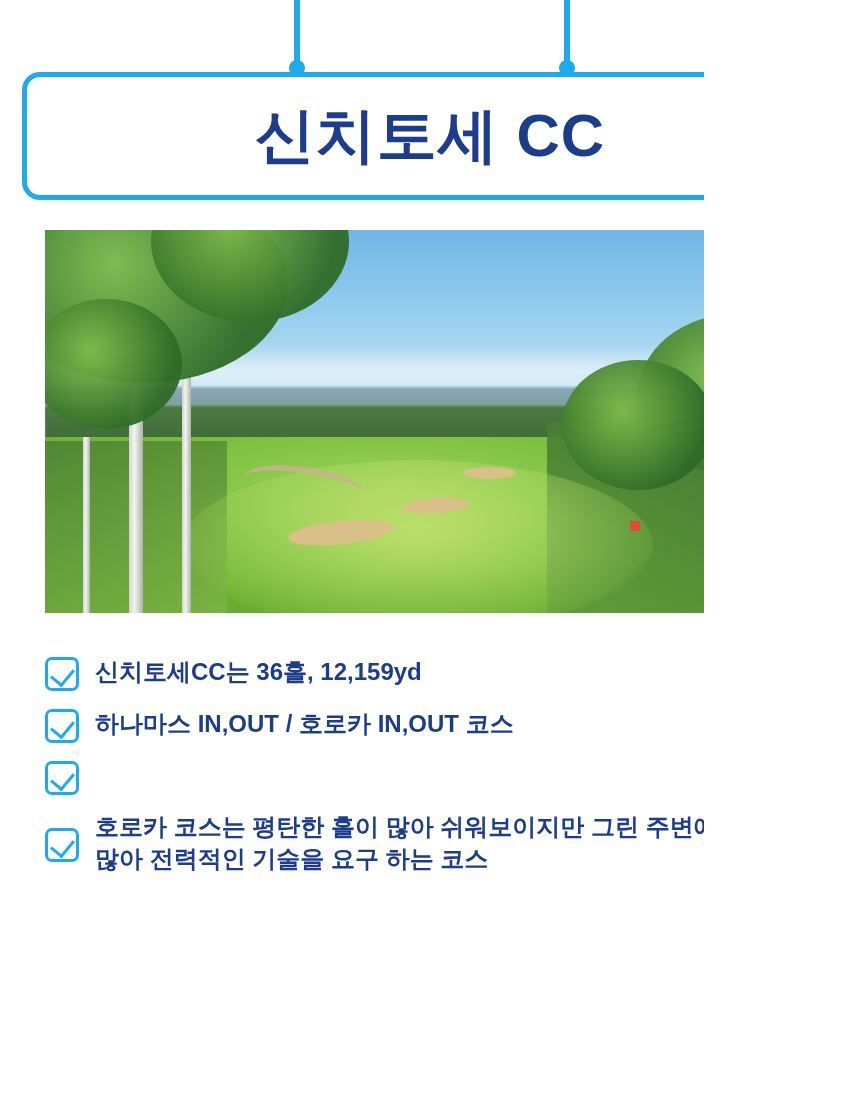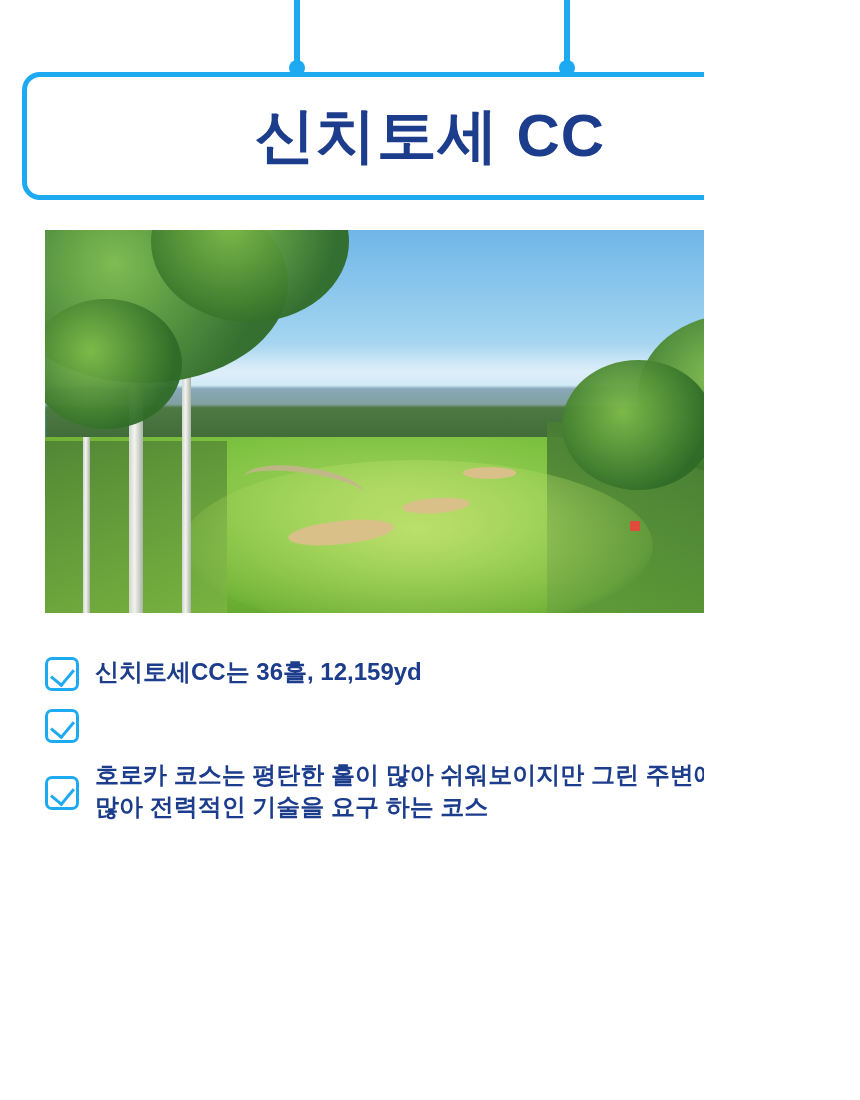--- a/index.html
+++ b/index.html
@@ -287,20 +287,24 @@
     </div>
   </div>
 
   <div class="bullets">
     <div class="bullet">
       <span class="check-box"></span>
       <span class="bullet-text">신치토세CC는 36홀, 12,159yd</span>
     </div>
     <div class="bullet">
       <span class="check-box"></span>
+      <span class="bullet-text">하나마스 IN,OUT / 호로카 IN,OUT 코스</span>
+    </div>
+    <div class="bullet">
+      <span class="check-box"></span>
     </div>
     <div class="bullet">
       <span class="check-box"></span>
       <span class="bullet-text">호로카 코스는 평탄한 홀이 많아 쉬워보이지만 그린 주변에 벙커가 많아 전력적인 기술을 요구 하는 코스</span>
     </div>
   </div>
 
 </div>
 
 </body></html>

